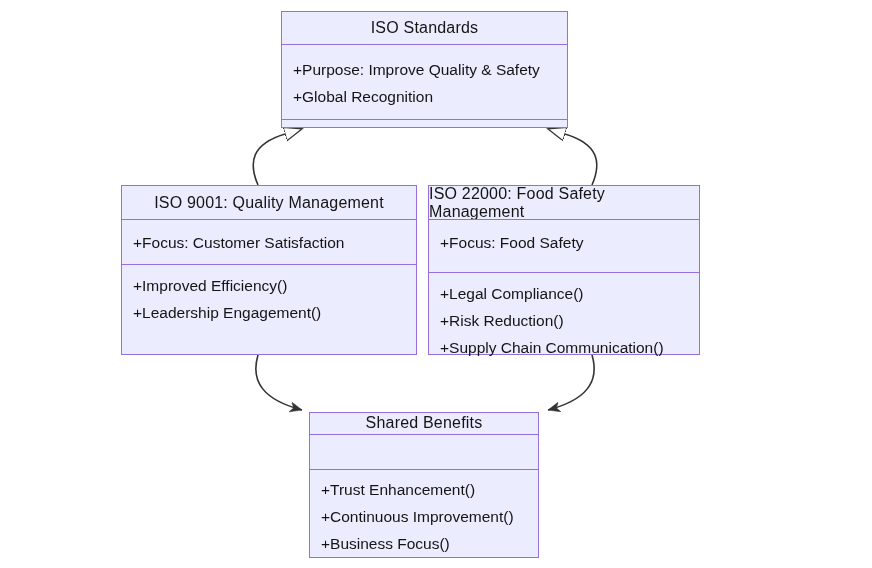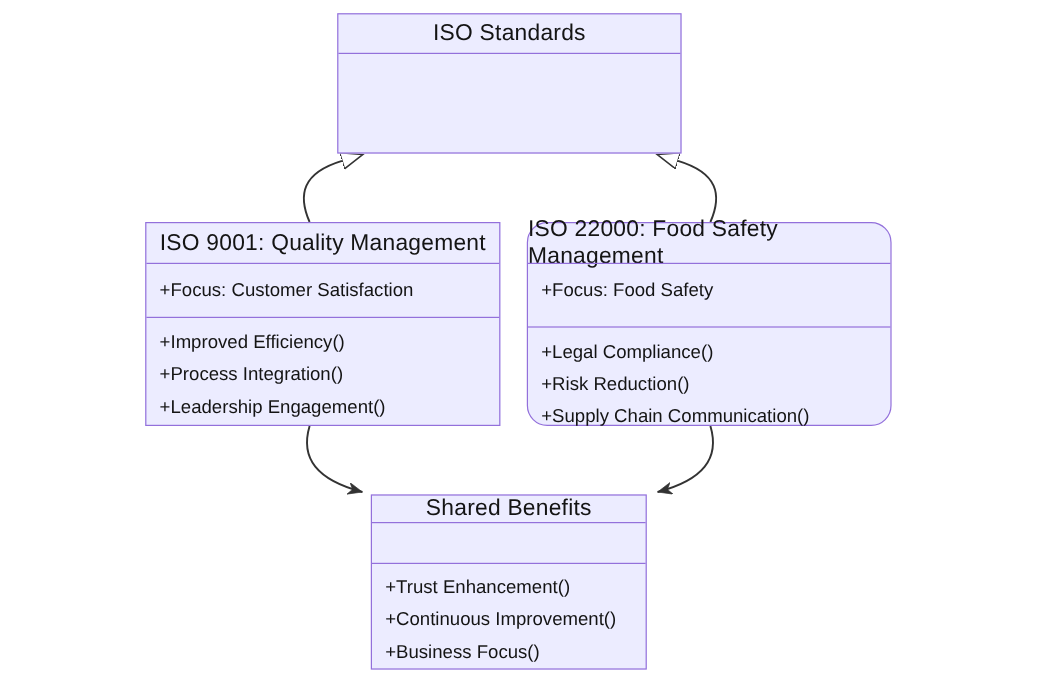--- a/index.html
+++ b/index.html
@@ -17,21 +17,21 @@
     box-sizing:border-box;
     background:#ECECFF;
     border:1px solid #9370DB;
     display:flex;
     flex-direction:column;
     font-size:15.5px;
   }
   .classbox .title{
     box-sizing:border-box;
     display:flex;align-items:center;justify-content:center;
-    font-size:19px;
+    font-size:16px;
     letter-spacing:0.2px;
   }
   .compartment{
     box-sizing:border-box;
     border-top:1px solid #9370DB;
     padding:0 11px;
   }
   .memberline{
     line-height:27px;
     white-space:nowrap;
@@ -53,36 +53,39 @@
       </marker>
     </defs>
     <path d="M 258 185 C 248 162, 252 144, 285 134" fill="none" stroke="#333333" stroke-width="1.6" marker-end="url(#tri-hollow)"></path>
     <path d="M 592 185 C 602 162, 598 144, 565 134" fill="none" stroke="#333333" stroke-width="1.6" marker-end="url(#tri-hollow)"></path>
     <path d="M 258 355 C 250 382, 264 400, 302 410" fill="none" stroke="#333333" stroke-width="1.6" marker-end="url(#arrow-filled)"></path>
     <path d="M 592 355 C 600 382, 586 400, 548 410" fill="none" stroke="#333333" stroke-width="1.6" marker-end="url(#arrow-filled)"></path>
   </svg>
 
   <div class="classbox" style="left:281px;top:11px;width:287px;height:117px;">
     <div class="title" style="height:32px;">ISO Standards</div>
+    <div class="compartment" style="height:75px;padding-top:11px;">
+      <div class="memberline">+Purpose: Improve Quality &amp; Safety</div>
+      <div class="memberline">+Global Recognition</div>
+    </div>
     <div class="compartment flexfill"></div>
   </div>
 
   <div class="classbox" style="left:121px;top:185px;width:296px;height:170px;">
     <div class="title" style="height:33px;">ISO 9001: Quality Management</div>
     <div class="compartment" style="height:45px;padding-top:9px;">
       <div class="memberline">+Focus: Customer Satisfaction</div>
     </div>
     <div class="compartment flexfill" style="padding-top:7px;">
       <div class="memberline">+Improved Efficiency()</div>
-      <div class="memberline">+Process Integration()</div>
       <div class="memberline">+Leadership Engagement()</div>
     </div>
   </div>
 
-  <div class="classbox" style="left:439px;top:185px;width:304px;height:170px;border-radius:17px;">
+  <div class="classbox" style="left:428px;top:185px;width:272px;height:170px;">
     <div class="title" style="height:33px;">ISO 22000: Food Safety Management</div>
     <div class="compartment" style="height:45px;padding-top:9px;">
       <div class="memberline">+Focus: Food Safety</div>
     </div>
     <div class="compartment flexfill" style="padding-top:7px;margin-top:16px;">
       <div class="memberline">+Legal Compliance()</div>
       <div class="memberline">+Risk Reduction()</div>
       <div class="memberline">+Supply Chain Communication()</div>
     </div>
   </div>

